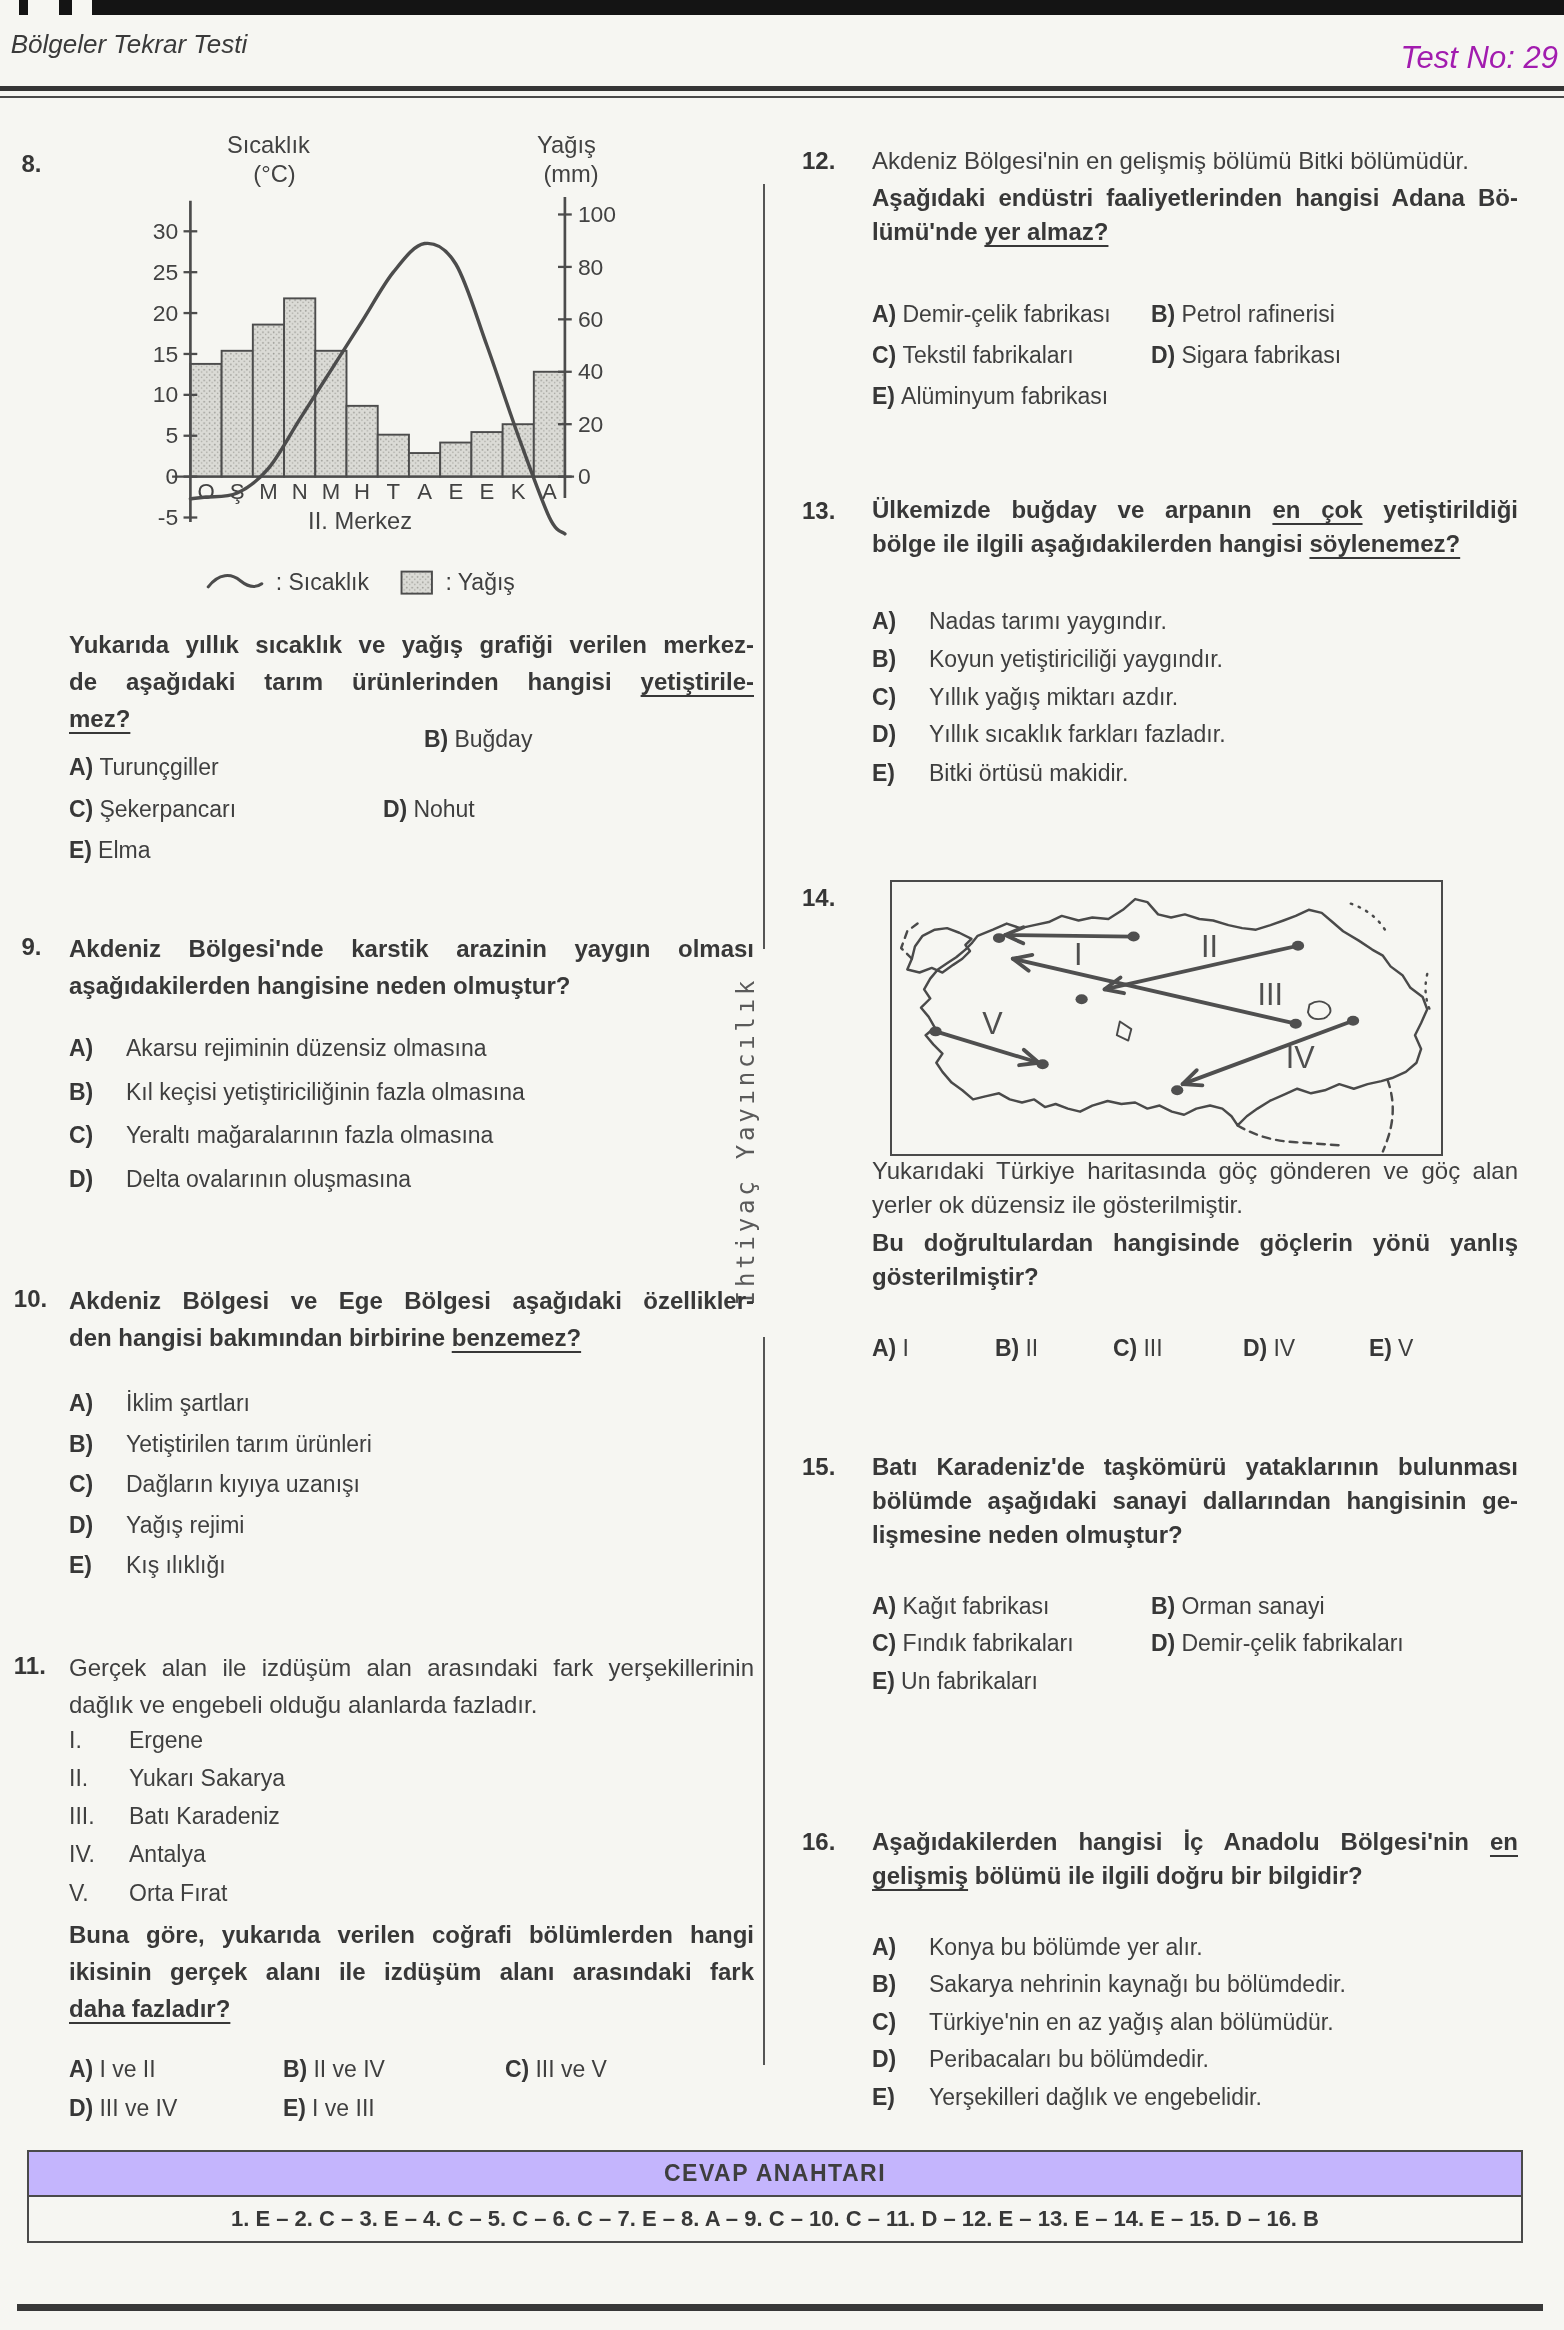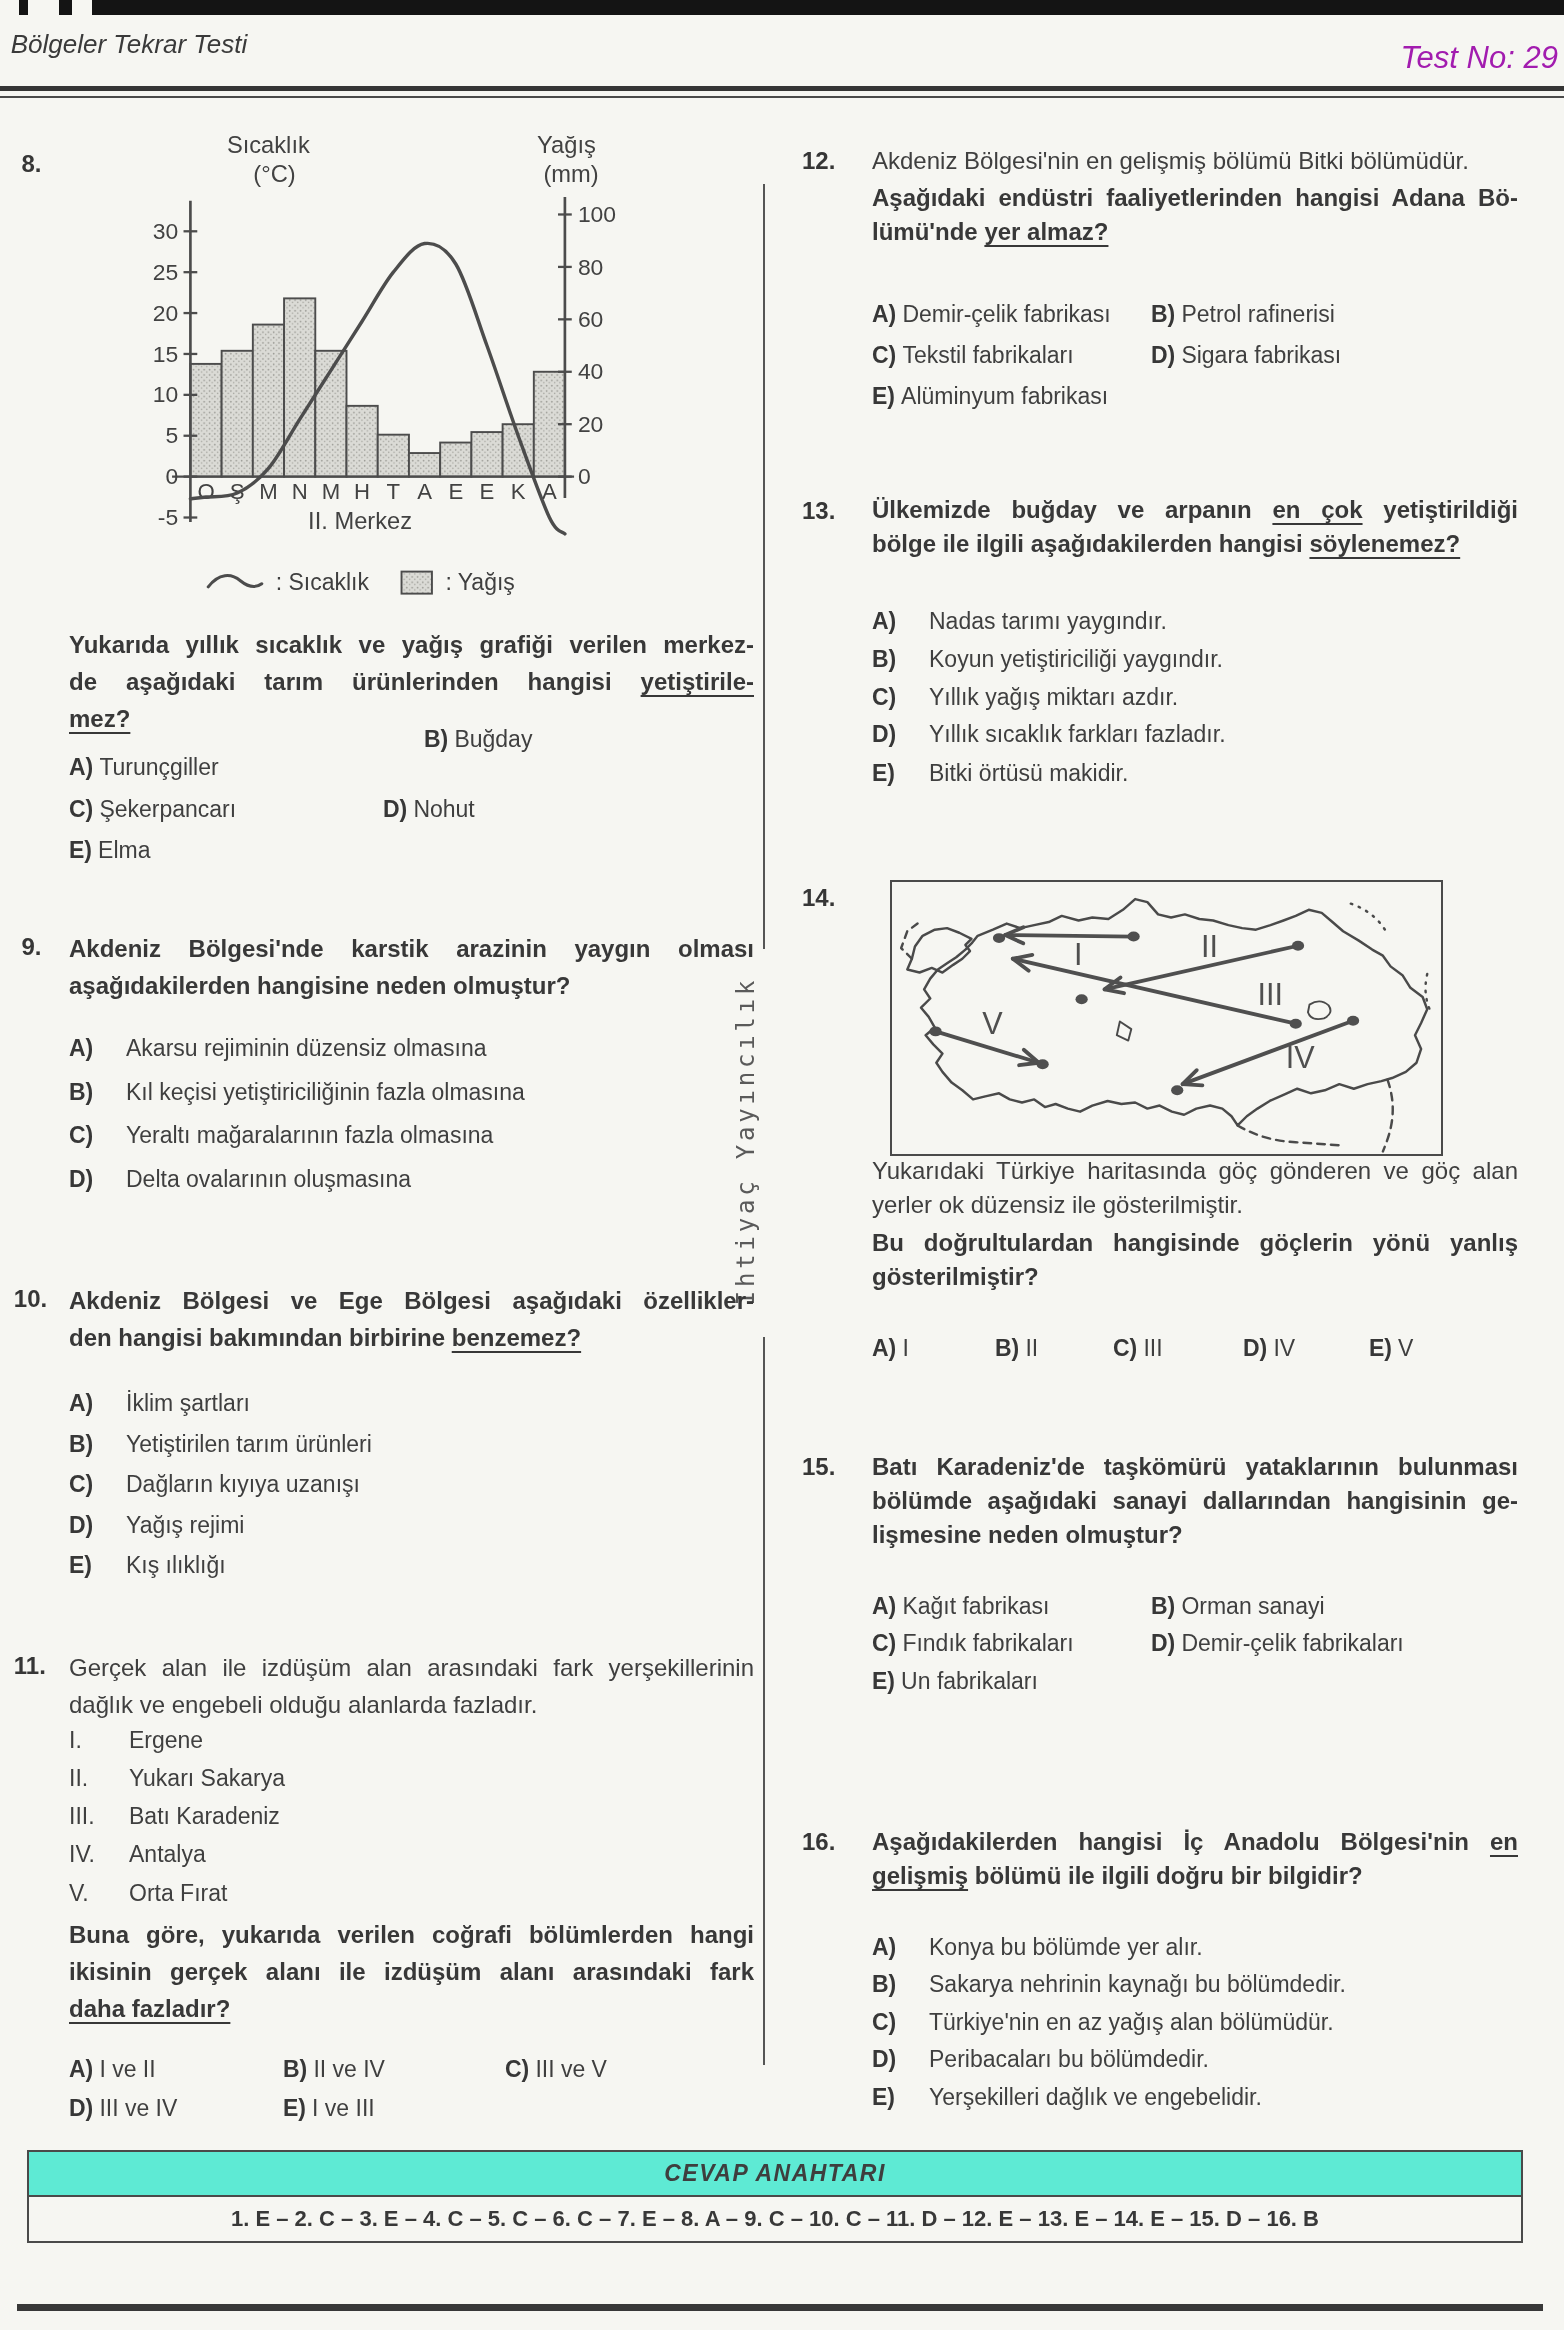--- a/index.html
+++ b/index.html
@@ -36,23 +36,23 @@
   
   .mapbox{left:890px;top:880px;width:549px;height:272px;border:2.3px solid #4a4a4a;}
   #turkey-map text{font-size:40px;fill:#4f4f4f;font-family:"Liberation Sans",sans-serif;}
   
   .vdiv{left:763px;width:2.3px;background:#555;}
   .publisher{left:549px;top:1125px;width:398px;height:32px;transform:rotate(-90deg);
              font-family:"DejaVu Sans Mono","Liberation Mono",monospace;font-size:24px;
              letter-spacing:3.8px;color:#5a5a5a;text-align:center;}
   
   .akbox{left:27px;top:2150px;width:1492px;border:2.3px solid #4a4a4a;}
-  .akhead{height:43px;background:#5eead4;border-bottom:2.3px solid #4a4a4a;
+  .akhead{height:43px;background:#c4b5fd;border-bottom:2.3px solid #4a4a4a;
           display:flex;align-items:center;justify-content:center;
-          font-size:23px;font-weight:bold;letter-spacing:1.5px;color:#3e3e3e;font-style:italic;}
+          font-size:23px;font-weight:bold;letter-spacing:1.5px;color:#3e3e3e;}
   .akrow{height:44px;display:flex;align-items:center;justify-content:center;
          font-size:22px;font-weight:bold;color:#383838;}
   .footrule{left:17px;top:2304px;width:1526px;height:6.9px;background:#383838;}
 </style>
 </head>
 <body>
 
 <div class="page">
 
   <div class="abs topbar"></div>

